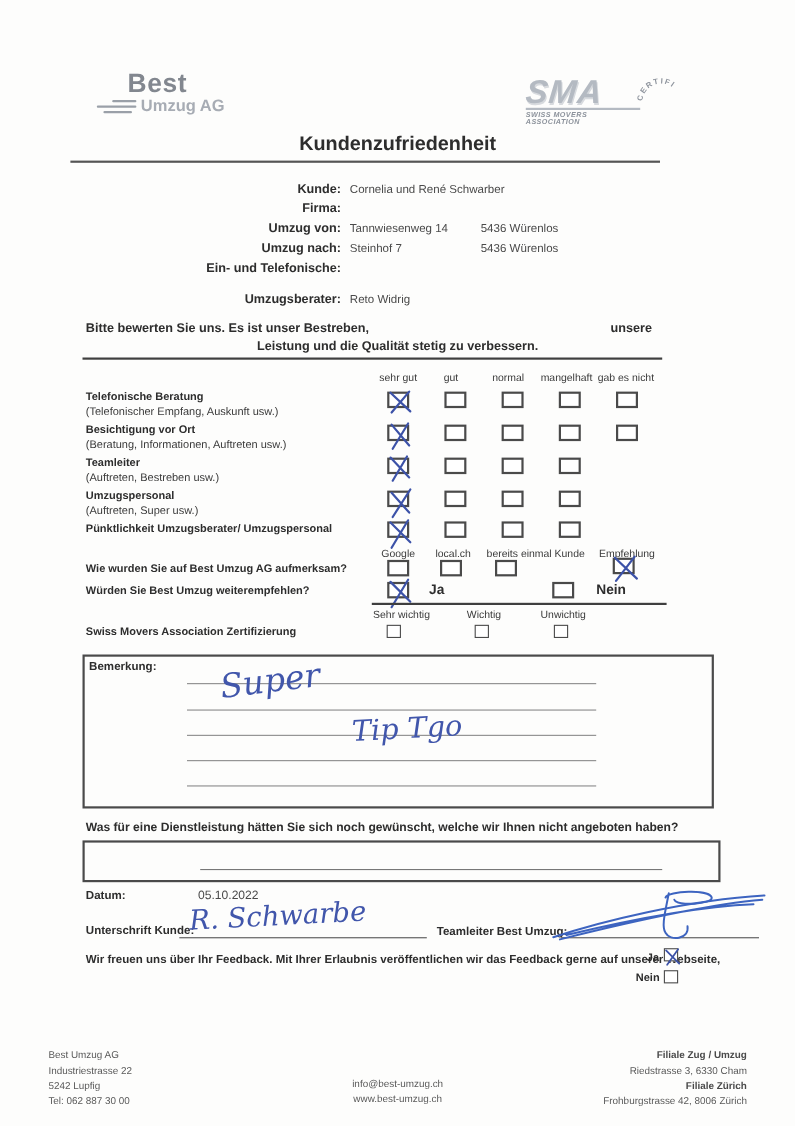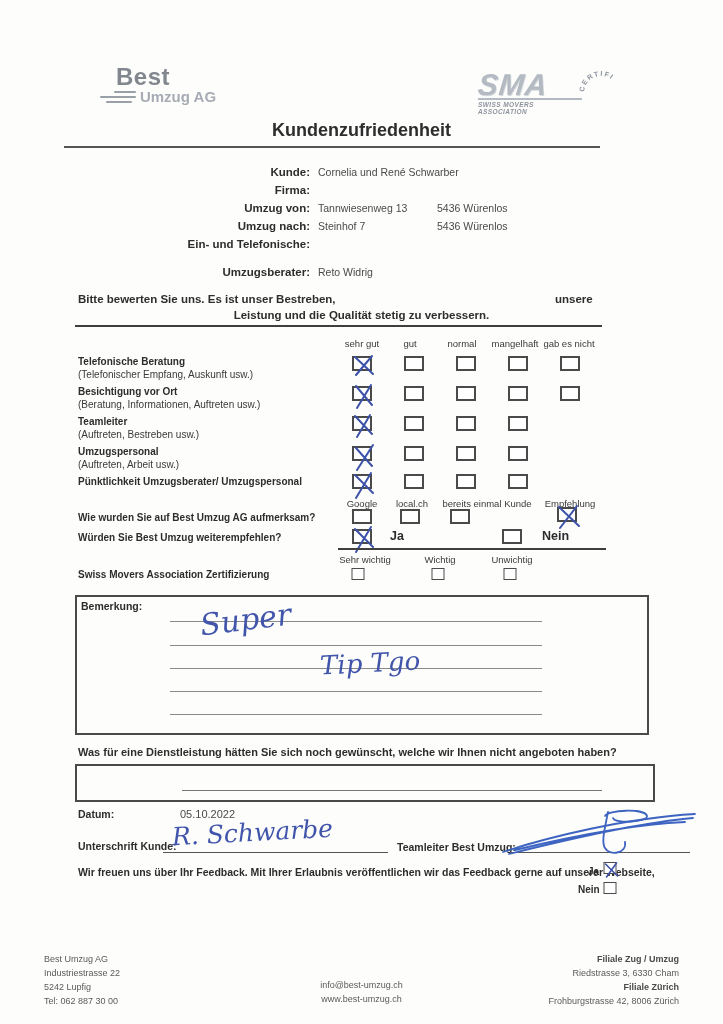--- a/index.html
+++ b/index.html
@@ -12,21 +12,21 @@
     font-family: "Liberation Sans", sans-serif;
     color: #333;
     overflow: hidden;
     padding-left: 44px;
   }
   .abs { position: absolute; }
 
   
   .best-logo { left: 88px; top: 66px; width: 140px; }
   .best-line1 { font-size: 24px; font-weight: bold; color: #82878f; letter-spacing: .5px; margin-left: 28px; line-height: 22px;}
-  .best-row2 { display: flex; align-items: center; justify-content: center; }
+  .best-row2 { display: flex; align-items: center; }
   .speedlines { display: flex; flex-direction: column; gap: 3px; margin-right: 4px; }
   .speedlines i { display: block; height: 2px; background: #9aa0a8; border-radius: 1px; }
   .speedlines i:nth-child(1) { width: 22px; margin-left: 14px; }
   .speedlines i:nth-child(2) { width: 36px; }
   .speedlines i:nth-child(3) { width: 26px; margin-left: 6px; }
   .best-line2 { font-size: 15px; color: #a7acb4; font-weight: bold; }
 
   .sma-logo { left: 478px; top: 72px; width: 140px; }
   .sma-acronym {
     font-size: 30px; font-weight: bold; font-style: italic;
@@ -135,21 +135,21 @@
   <div class="fieldrow" style="top:166px">
     <span class="flabel">Kunde:</span>
     <span class="fvalue">Cornelia und René Schwarber</span>
   </div>
   <div class="fieldrow" style="top:184px">
     <span class="flabel">Firma:</span>
     <span class="fvalue"></span>
   </div>
   <div class="fieldrow" style="top:202px">
     <span class="flabel">Umzug von:</span>
-    <span class="fvalue">Tannwiesenweg 13</span>
+    <span class="fvalue">Tannwiesenweg 14</span>
     <span class="fcity">5436 Würenlos</span>
   </div>
   <div class="fieldrow" style="top:220px">
     <span class="flabel">Umzug nach:</span>
     <span class="fvalue">Steinhof 7</span>
     <span class="fcity">5436 Würenlos</span>
   </div>
   <div class="fieldrow" style="top:238px">
     <span class="flabel">Ein- und Telefonische:</span>
     <span class="fvalue"></span>
@@ -199,21 +199,21 @@
   <span class="cb" style="left:362px;top:416px">
     <svg width="28" height="27" viewBox="0 0 28 27">
         <path d="M5 3 L22 21 M20 2 L7 24" stroke="#3c52a8" stroke-width="2" fill="none" stroke-linecap="round"></path>
       </svg>
   </span>
   <span class="cb" style="left:414px;top:416px"></span>
   <span class="cb" style="left:466px;top:416px"></span>
   <span class="cb" style="left:518px;top:416px"></span>
 
   <span class="rowlabel" style="top:446px">Umzugspersonal</span>
-  <span class="rowsub" style="top:459px">(Auftreten, Arbeit usw.)</span>
+  <span class="rowsub" style="top:459px">(Auftreten, Super usw.)</span>
   <span class="cb" style="left:362px;top:446px">
     <svg width="28" height="29" viewBox="0 0 28 29">
         <path d="M6 5 L22 23 M23 2 L7 27" stroke="#3c52a8" stroke-width="2" fill="none" stroke-linecap="round"></path>
       </svg>
   </span>
   <span class="cb" style="left:414px;top:446px"></span>
   <span class="cb" style="left:466px;top:446px"></span>
   <span class="cb" style="left:518px;top:446px"></span>
 
   <span class="rowlabel" style="top:476px">Pünktlichkeit Umzugsberater/ Umzugspersonal</span>

